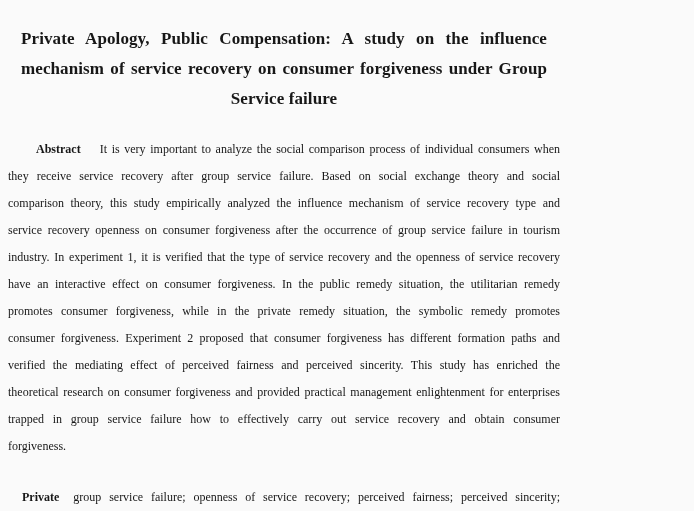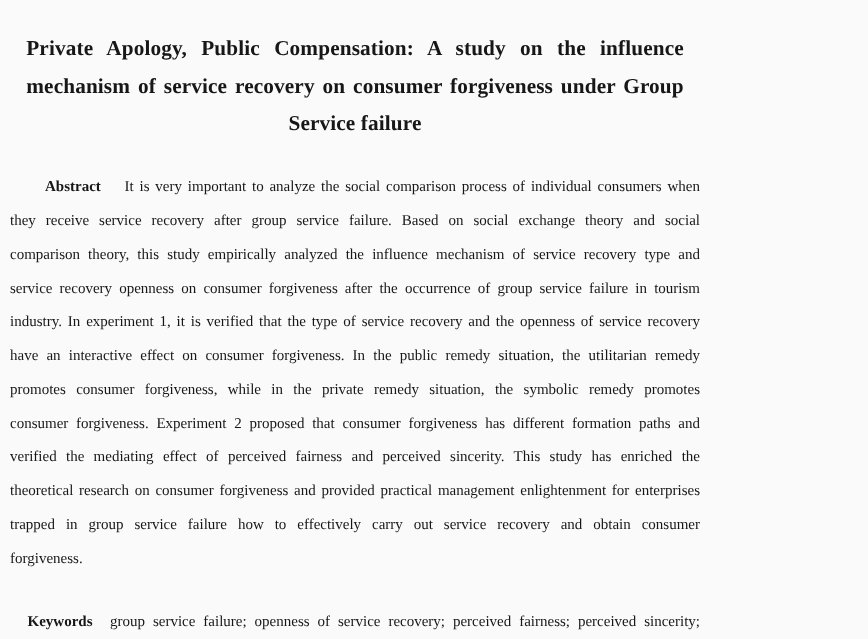--- a/index.html
+++ b/index.html
@@ -59,15 +59,15 @@
 </style>
 </head>
 <body>
 
 <div class="page">
 
   <h1 class="title">Private Apology, Public Compensation: A study on the influence mechanism of service recovery on consumer forgiveness under Group Service failure</h1>
 
   <p class="para abstract-para"><span class="label">Abstract</span><span class="label-gap-wide"></span><span>It is very important to analyze the social comparison process of individual consumers when they receive service recovery after group service failure. Based on social exchange theory and social comparison theory, this study empirically analyzed the influence mechanism of service recovery type and service recovery openness on consumer forgiveness after the occurrence of group service failure in tourism industry. In experiment 1, it is verified that the type of service recovery and the openness of service recovery have an interactive effect on consumer forgiveness. In the public remedy situation, the utilitarian remedy promotes consumer forgiveness, while in the private remedy situation, the symbolic remedy promotes consumer forgiveness. Experiment 2 proposed that consumer forgiveness has different formation paths and verified the mediating effect of perceived fairness and perceived sincerity. This study has enriched the theoretical research on consumer forgiveness and provided practical management enlightenment for enterprises trapped in group service failure how to effectively carry out service recovery and obtain consumer forgiveness.</span></p>
 
-  <p class="para keywords-para"><span class="label">Keywords</span><span class="label-gap-narrow"></span><span>group service failure; openness of service recovery; perceived fairness; perceived sincerity; consumer occurrence</span></p>
+  <p class="para keywords-para"><span class="label">Private</span><span class="label-gap-narrow"></span><span>group service failure; openness of service recovery; perceived fairness; perceived sincerity; consumer occurrence</span></p>
 
 </div>
 
 </body></html>

